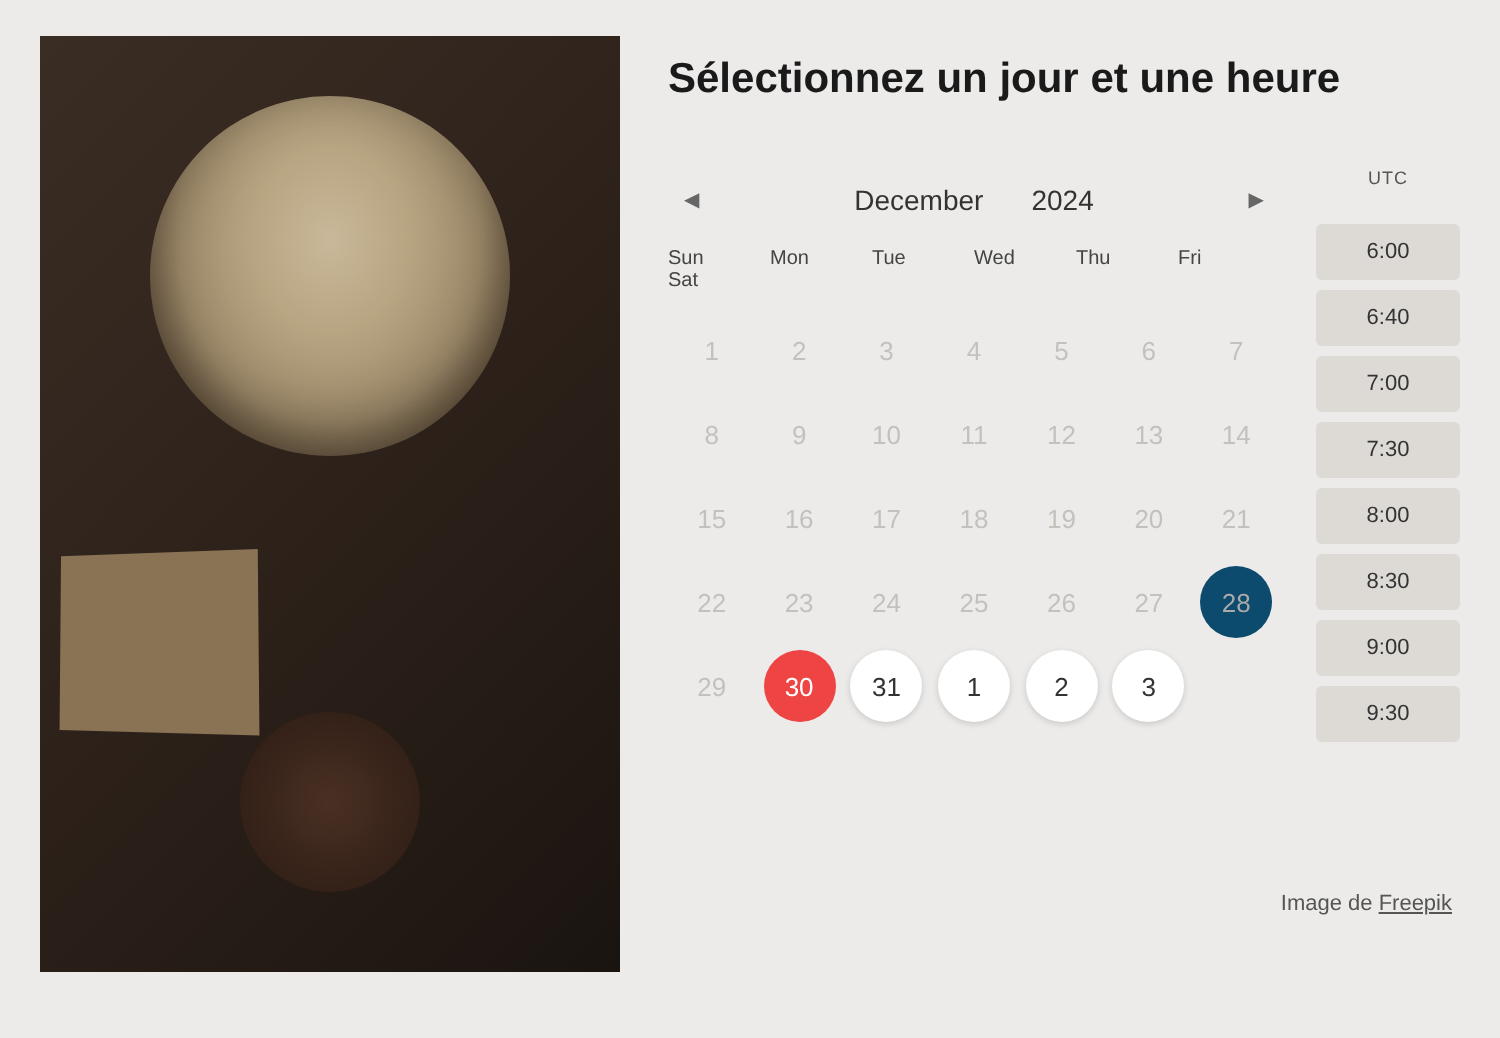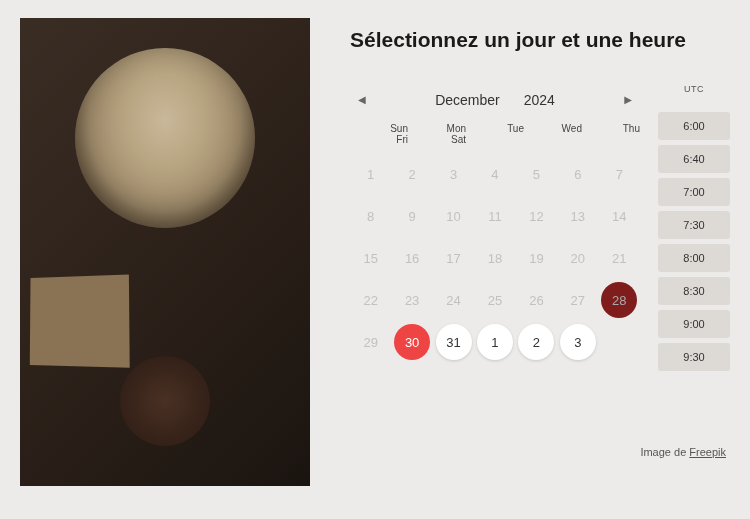--- a/index.html
+++ b/index.html
@@ -6,21 +6,21 @@
 body {
   width: 750px;
   height: 519px;
   background: #ecebea;
   font-family: Arial, Helvetica, sans-serif;
   overflow: hidden;
 }
 .container {
   display: flex;
   padding: 18px 20px;
-  gap: 40px;
+  gap: 24px;
   height: 100%;
 }
 .left-panel {
   width: 290px;
   height: 468px;
   flex-shrink: 0;
 }
 .pottery-img {
   width: 100%;
   height: 100%;
@@ -99,22 +99,22 @@
   cursor: pointer;
   font-size: 10px;
   color: #666;
   padding: 4px 8px;
 }
 .cal-month { font-weight: 400; }
 .cal-year { font-weight: 400; margin-left: 12px; }
 .cal-spacer { flex: 1; }
 .cal-dow {
   display: grid;
-  grid-template-columns: repeat(5, 1fr);
-  text-align: right;
+  grid-template-columns: repeat(6, 1fr);
+  text-align: left;
   font-size: 10px;
   color: #444;
   padding-bottom: 8px;
 }
 .cal-grid {
   display: grid;
   grid-template-columns: repeat(7, 1fr);
   grid-auto-rows: 42px;
   align-items: center;
   justify-items: center;
@@ -124,21 +124,21 @@
   height: 36px;
   display: flex;
   align-items: center;
   justify-content: center;
   border-radius: 50%;
   font-size: 13px;
   color: #333;
 }
 .cal-day.disabled { color: #c4c1bd; }
 .cal-day.available { background: #fff; box-shadow: 0 1px 3px rgba(0,0,0,0.15); cursor: pointer; }
-.cal-day.today-hint { background: #7f1d1d; color:#aaa; }
+.cal-day.today-hint { background: #0c4a6e; color:#aaa; }
 .cal-day.selected { background: #ef4444; color: #fff; cursor: pointer; }
 .time-col {
   width: 72px;
   flex-shrink: 0;
 }
 .tz-label {
   font-size: 9px;
   color: #555;
   text-align: center;
   padding-bottom: 18px;

